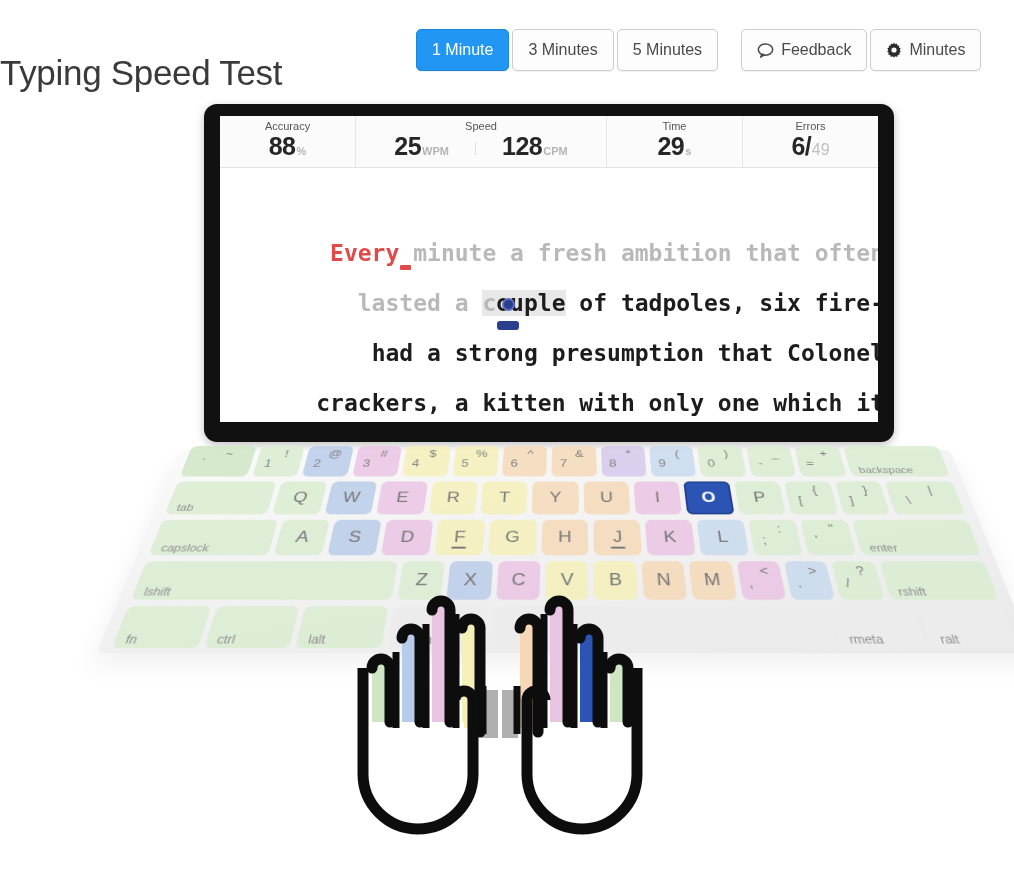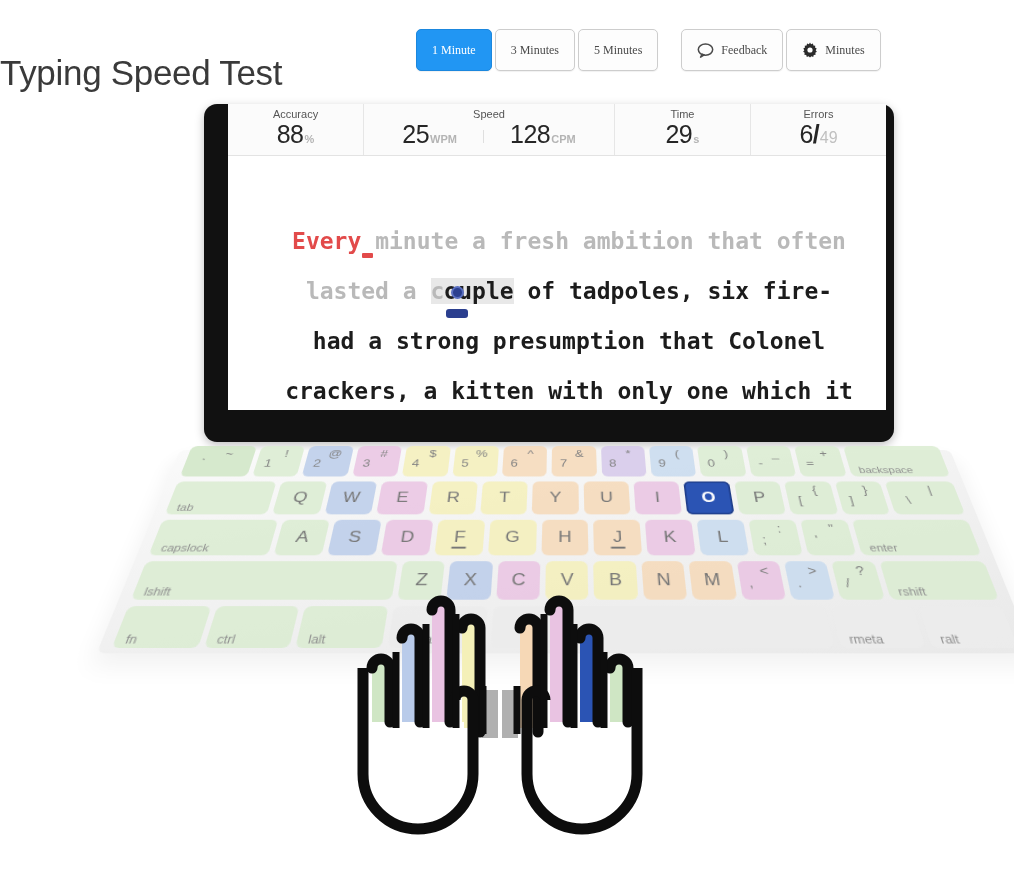--- a/index.html
+++ b/index.html
@@ -51,29 +51,29 @@
   }
 
   .btn-group { display: flex; }
 
   .btn {
     height: 42px;
     padding: 14px 15px;
     display: flex;
     align-items: center;
     justify-content: center;
-    font-size: 12px;
+    font-size: 16px;
     color: #4a4a4a;
     background: #fdfdfd;
     border: 1px solid #cdcdcd;
     border-radius: 5px;
     white-space: nowrap;
     cursor: pointer;
     box-shadow: 0 1px 1px rgba(0,0,0,0.06);
-    font-family: Liberation Serif, serif;
+    font-family: Liberation Sans, sans-serif;
   }
 
   .btn-group .btn { border-radius: 5px; margin-right: 3px; }
 
   .btn.active {
     background: #2196f3;
     border-color: #1b87de;
     color: #ffffff;
     font-weight: 400;
   }
@@ -95,26 +95,25 @@
     position: absolute;
     inset: 0;
     background: #111111;
     border-radius: 13px;
     box-shadow: 0 3px 10px rgba(0,0,0,0.25);
   }
 
   #laptop-screen {
     position: absolute;
     left: 16px;
-    top: 0;
+    top: 12px;
     width: 658px;
     height: 306px;
     background: #ffffff;
     overflow: hidden;
-    margin-left: 8px;
   }
 
   
   #stats-bar {
     position: absolute;
     left: 0; top: 0;
     width: 658px;
     height: 52px;
     display: flex;
     background: #fbfbfb;
@@ -142,21 +141,21 @@
 
   .stat-vals {
     display: flex;
     align-items: baseline;
     justify-content: center;
     line-height: 26px;
   }
 
   .stat-num {
     font-size: 25px;
-    font-weight: normal;
+    font-weight: bold;
     color: #262626;
     letter-spacing: -0.5px;
     font-family: "Liberation Sans", sans-serif;
   }
 
   .stat-unit {
     font-size: 11px;
     color: #b4b4b4;
     font-weight: bold;
     margin-left: 1px;
@@ -184,21 +183,21 @@
   }
 
   
   #type-area {
     position: absolute;
     left: 0;
     top: 52px;
     width: 682px;
     height: 254px;
     padding: 60px 18px 0 18px;
-    text-align: center;
+    text-align: right;
     font-family: "DejaVu Sans Mono", "Liberation Mono", monospace;
     font-size: 23px;
     font-weight: bold;
     line-height: 50px;
     letter-spacing: 0px;
   }
 
   .tline { white-space: pre; }
 
   .w-err {

